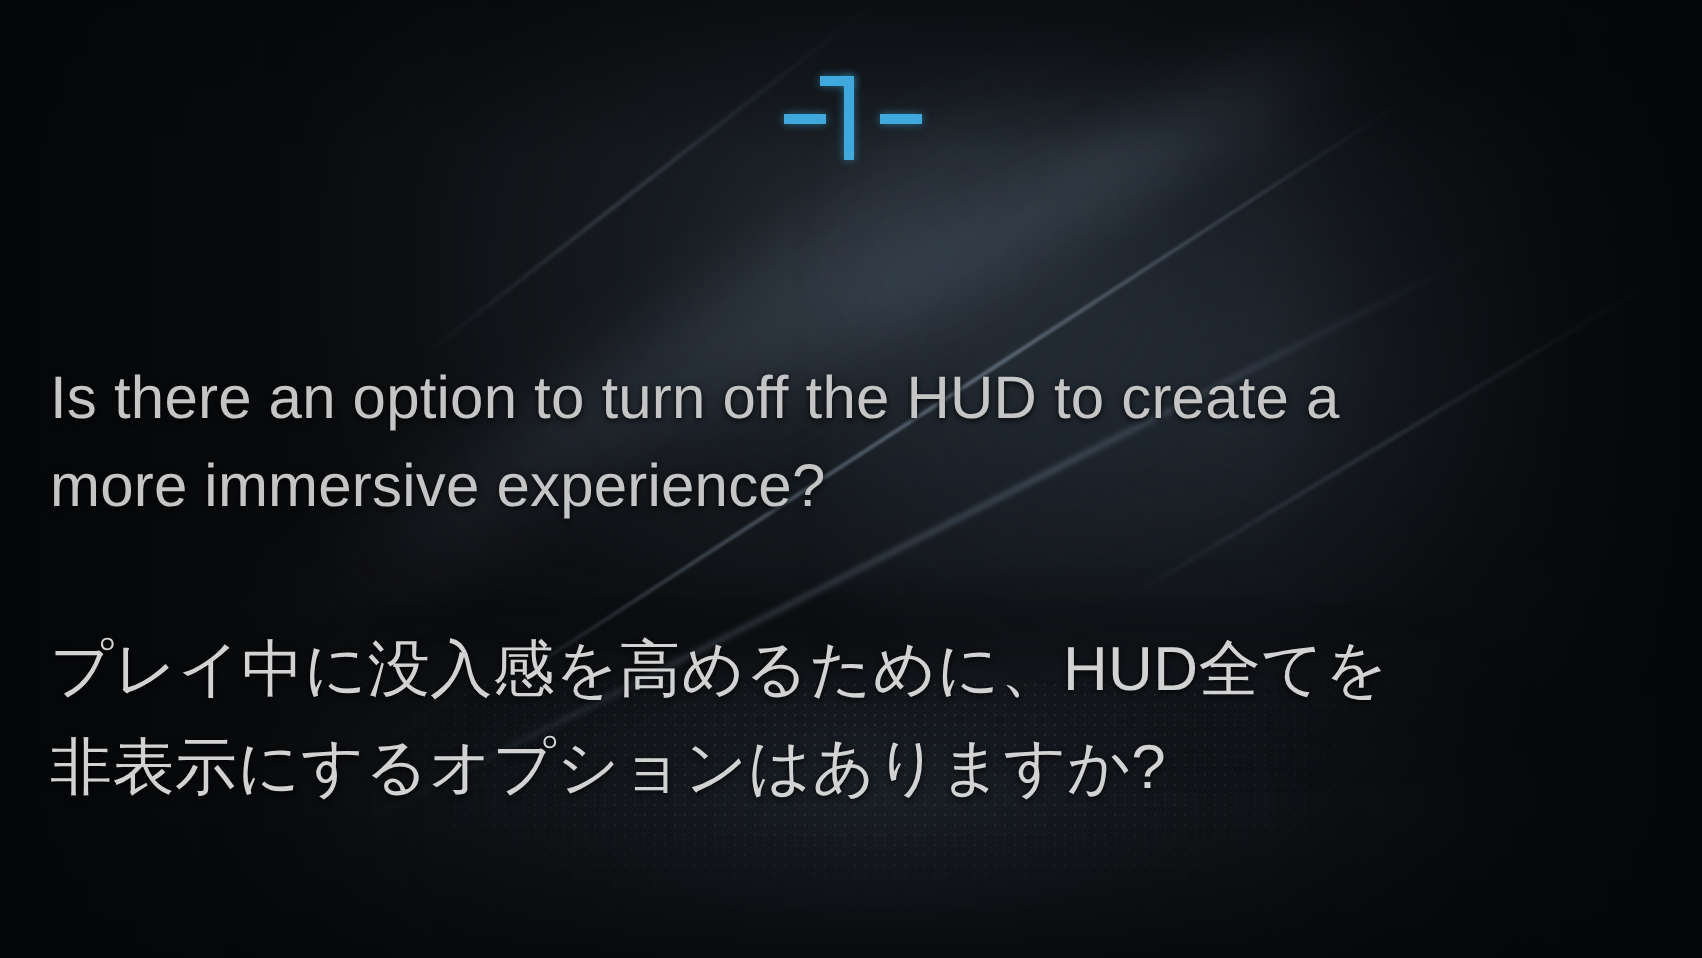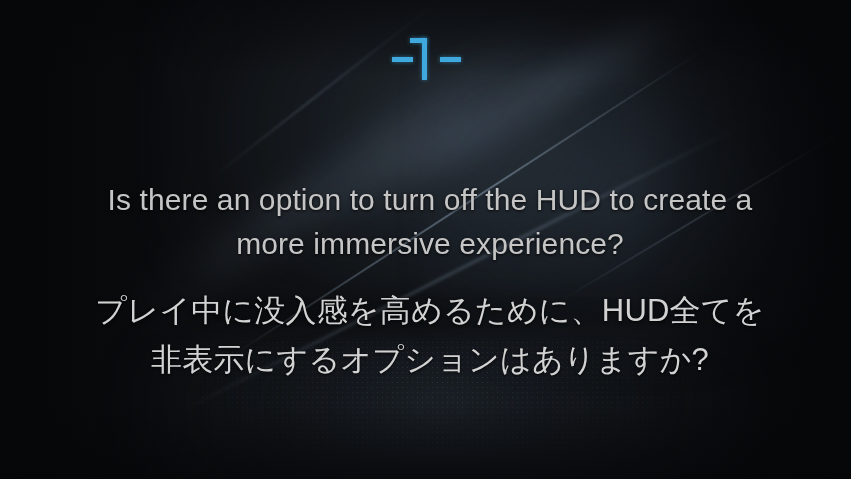--- a/index.html
+++ b/index.html
@@ -8,21 +8,20 @@
     background: #000;
   }
 
   #screen {
     position: relative;
     width: 851px;
     height: 479px;
     overflow: hidden;
     background: #0369a1;
     font-family: "Liberation Sans", "DejaVu Sans", sans-serif;
-    text-align: center;
     -webkit-font-smoothing: antialiased;
   }
 
   
 
   .bg-base {
     position: absolute;
     inset: 0;
     background: #0b0c0e;
   }
@@ -226,21 +225,21 @@
   .subtitle-en {
     color: #c5c5c5;
     font-size: 30px;
     line-height: 44px;
     letter-spacing: 0.1px;
     text-shadow: 0 1px 3px rgba(0,0,0,0.85);
     white-space: pre-wrap;
   }
 
   .subtitle-ja {
-    margin-top: 20px;
+    margin-top: 44px;
     color: #d2d2d2;
     font-size: 31px;
     line-height: 49px;
     letter-spacing: 0.2px;
     text-shadow: 0 1px 3px rgba(0,0,0,0.85);
     white-space: pre-wrap;
   }
 </style>
 </head>
 <body>

